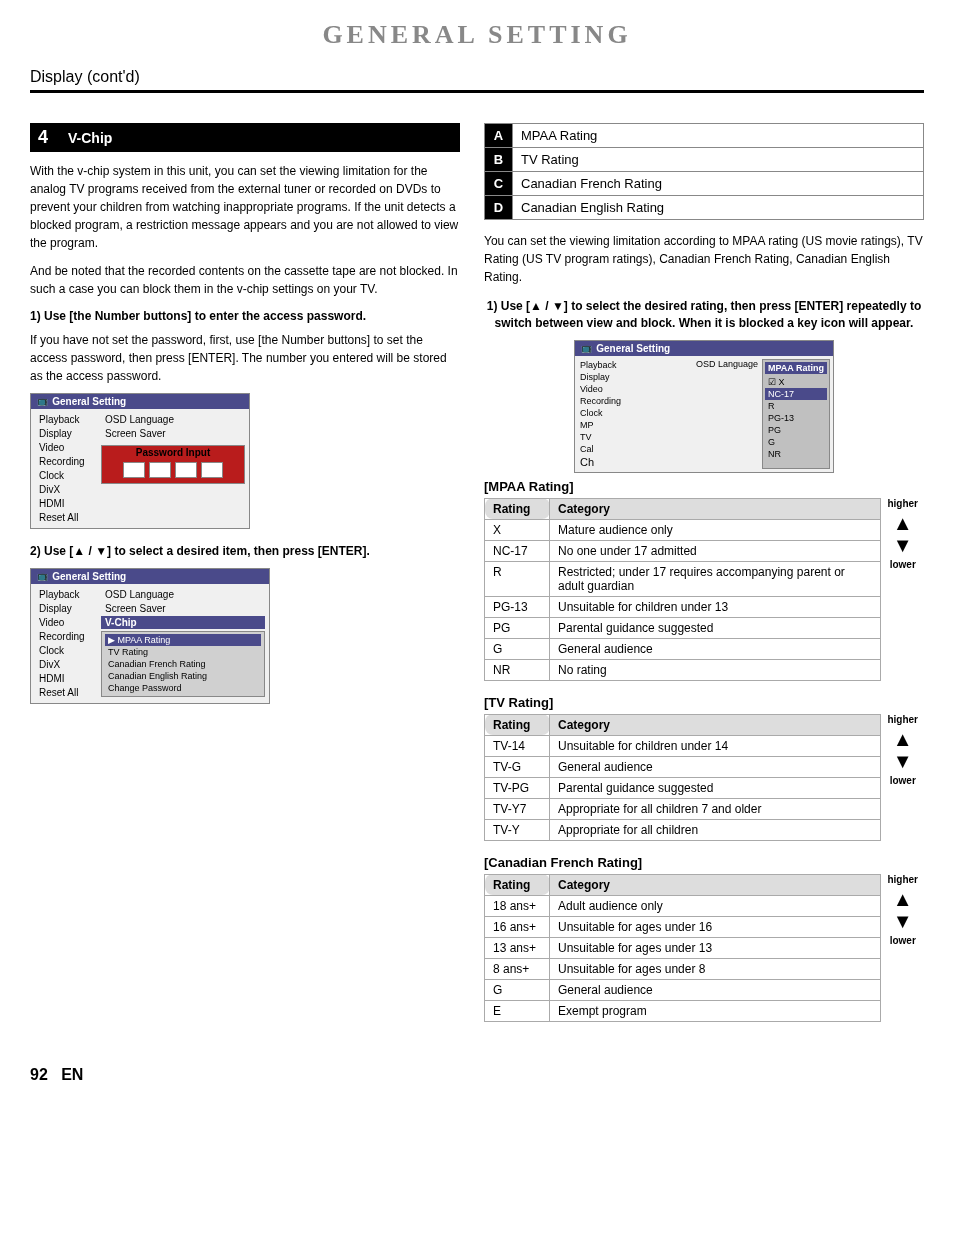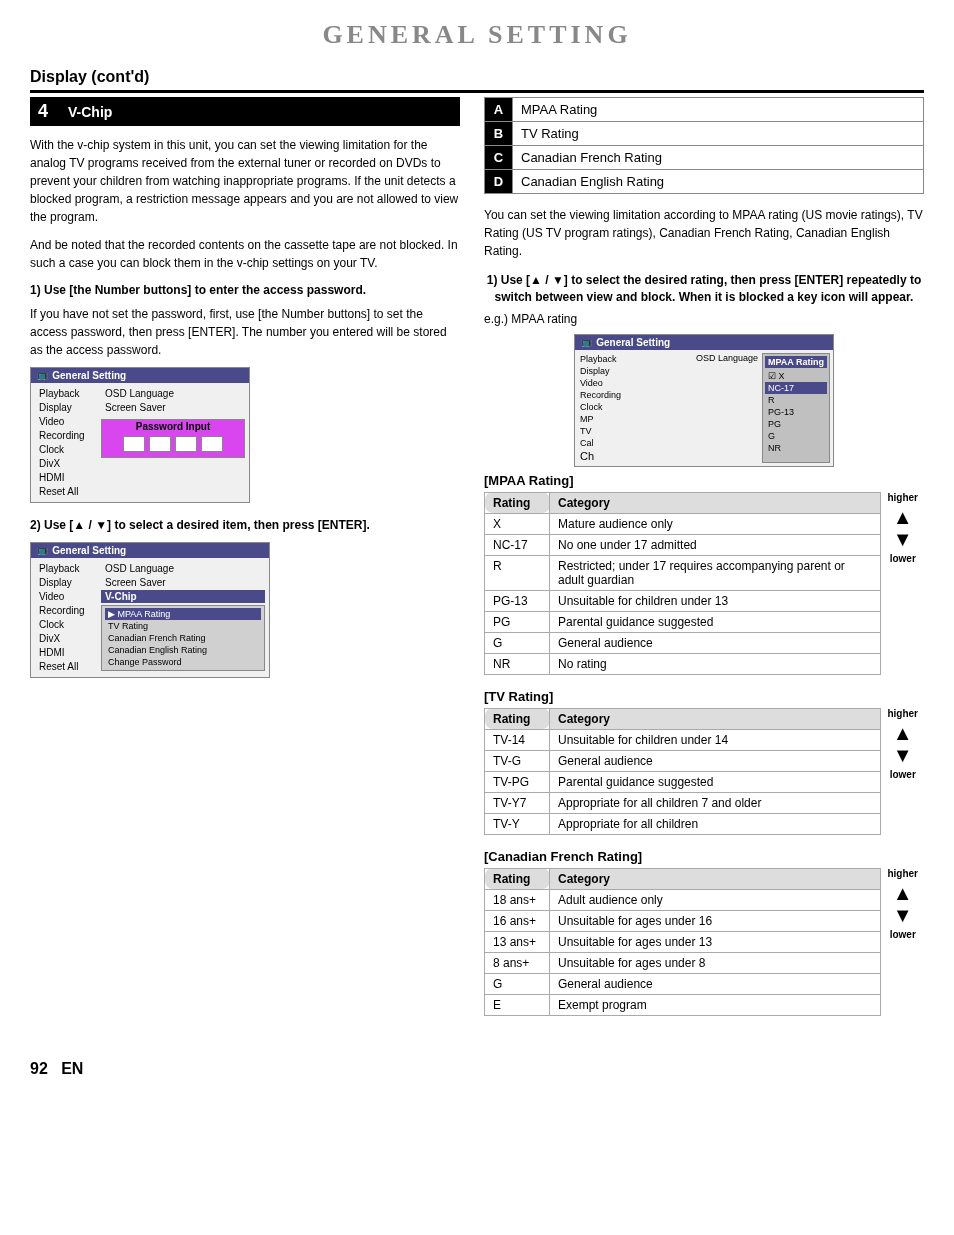--- a/index.html
+++ b/index.html
@@ -16,24 +16,24 @@
       text-align: center;
       font-size: 26px;
       font-weight: bold;
       color: #888;
       letter-spacing: 4px;
       margin-bottom: 18px;
       font-family: Georgia, serif;
     }
     .section-header {
       font-size: 16px;
-      font-weight: bold;
+      font-weight: normal;
       border-bottom: 3px solid #000;
       padding-bottom: 4px;
-      margin-bottom: 4px;
+      margin-bottom: 30px;
     }
     .two-col {
       display: flex;
       gap: 24px;
     }
     .left-col {
       width: 430px;
       flex-shrink: 0;
     }
     .right-col {
@@ -124,21 +124,21 @@
     .menu-right-col div {
       padding: 1px 4px;
       color: #000;
     }
     .menu-highlight {
       background: #4a4a8a;
       color: #fff !important;
     }
     .password-box {
       border: 1px solid #888;
-      background: #d946ef;
+      background: #b91c1c;
       padding: 4px 8px;
       margin: 4px 0;
       font-size: 10px;
       font-weight: bold;
       text-align: center;
     }
     .password-fields {
       display: flex;
       gap: 4px;
       justify-content: center;
@@ -401,21 +401,20 @@
         <tr>
           <td class="abcd-letter">D</td>
           <td>Canadian English Rating</td>
         </tr>
       </tbody>
     </table>
 
     <p class="desc-text">You can set the viewing limitation according to MPAA rating (US movie ratings), TV Rating (US TV program ratings), Canadian French Rating, Canadian English Rating.</p>
 
     <p class="instruction-bold">1) Use [▲ / ▼] to select the desired rating, then press [ENTER] repeatedly to switch between view and block. When it is blocked a key icon will appear.</p>
-    <p style="font-size:12px;margin-bottom:6px;">e.g.) MPAA rating</p>
 
     <div class="mpaa-sub-menu">
       <div class="menu-title-bar">
         <span class="menu-icon">📺</span>
         <span>General Setting</span>
       </div>
       <div class="sub-menu-content">
         <div class="sub-menu-main">
           <div style="font-size:9px;padding:1px 2px;">Playback</div>
           <div style="font-size:9px;padding:1px 2px;">Display</div>

